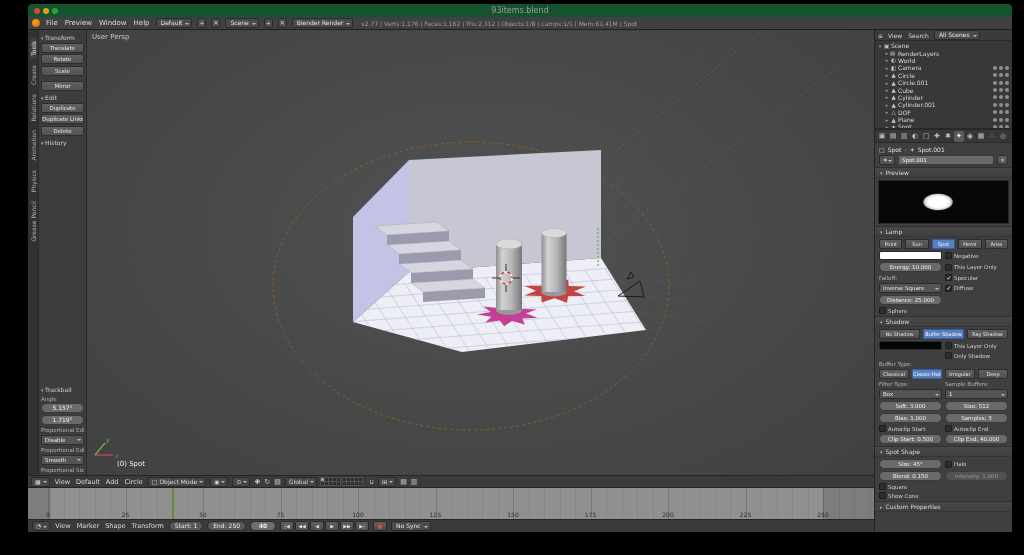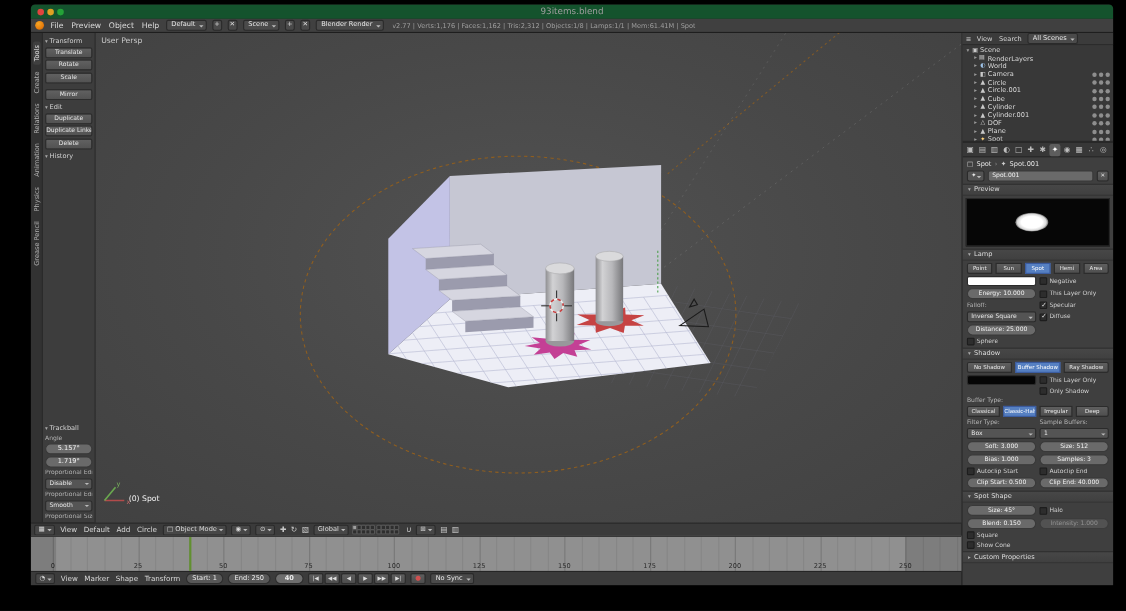--- a/index.html
+++ b/index.html
@@ -27,21 +27,21 @@
 .ph{font-size:6px;color:#d2d2d2;margin-top:2px;white-space:nowrap;overflow:hidden;}
 .ph:before{content:"▾ ";font-size:5px;color:#a8a8a8;}
 .tbtn{background:linear-gradient(#616161,#525252);border:1px solid #2d2d2d;border-radius:2px;height:10px;line-height:8px;text-align:center;color:#e6e6e6;font-size:5.5px;overflow:hidden;white-space:nowrap;flex:none;}
 .nfield{background:#6a6a6a;border:1px solid #393939;border-radius:6px;height:10px;line-height:8px;text-align:center;color:#f2f2f2;font-size:6px;overflow:hidden;white-space:nowrap;}
 .tdd{background:#555;border:1px solid #2c2c2c;border-radius:2px;height:10px;line-height:8px;font-size:5.5px;color:#e8e8e8;padding:0 8px 0 3px;position:relative;overflow:hidden;white-space:nowrap;}
 .tdd:after{content:"";position:absolute;right:2px;top:3.5px;border:2px solid transparent;border-top-color:#bbb;}
 .tslabel{font-size:5.5px;color:#b2b2b2;margin-top:1px;white-space:nowrap;overflow:hidden;}
 .viewport{flex:1;position:relative;background:radial-gradient(ellipse at 50% 45%,#525252 0%,#484848 55%,#414141 100%);overflow:hidden;}
 .viewport svg.scene{position:absolute;inset:0;width:100%;height:100%;}
 .vp-label{position:absolute;left:5px;top:3px;font-size:7px;color:#c8c8c8;}
-.vp-obj{position:absolute;left:30px;bottom:18px;font-size:7px;color:#f0f0f0;}
+.vp-obj{position:absolute;left:30px;bottom:7px;font-size:7px;color:#f0f0f0;}
 .vp-axis{position:absolute;left:4px;bottom:14px;}
 .v3d-header{height:12px;background:#3b3b3b;border-top:1px solid #252525;display:flex;align-items:center;gap:4px;padding:0 3px;font-size:6.5px;color:#d8d8d8;overflow:hidden;}
 .hdd{background:#474747;border:1px solid #2a2a2a;border-radius:2px;height:10px;line-height:8px;padding:0 8px 0 3px;position:relative;display:flex;align-items:center;gap:2px;font-size:6px;white-space:nowrap;}
 .hdd:after{content:"";position:absolute;right:2px;top:3.5px;border:2px solid transparent;border-top-color:#bbb;}
 .hicon{font-size:7px;color:#c9c9c9;line-height:10px;}
 .lgrp{display:grid;grid-template-columns:repeat(5,3px);grid-auto-rows:3px;gap:1px;margin-right:3px;}
 .lgrp i{background:#2e2e2e;outline:1px solid #565656;border-radius:0.5px;}
 .lgrp i.on{background:#9e9e9e;}
 .layers{display:flex;align-items:center;}
 .tl-ruler{height:32px;background:#909090;position:relative;overflow:hidden;border-top:1px solid #242424;}
@@ -109,21 +109,21 @@
       <i class="dot-yellow"></i>
       <i class="dot-green"></i>
     </span>
     <span class="tl-title">93items.blend</span>
   </div>
 
   <div class="infobar">
     <span class="ib-logo"></span>
     <span class="menu">File</span>
     <span class="menu">Preview</span>
-    <span class="menu">Object</span>
+    <span class="menu">Window</span>
     <span class="menu">Help</span>
     <span class="dd"><span>Default</span></span>
     <span class="mini">+</span>
     <span class="mini">✕</span>
     <span class="dd"><span>Scene</span></span>
     <span class="mini">+</span>
     <span class="mini">✕</span>
     <span class="dd"><span>Blender Render</span></span>
     <span class="ib-stats">v2.77 | Verts:1,176 | Faces:1,162 | Tris:2,312 | Objects:1/8 | Lamps:1/1 | Mem:61.41M | Spot</span>
   </div>

